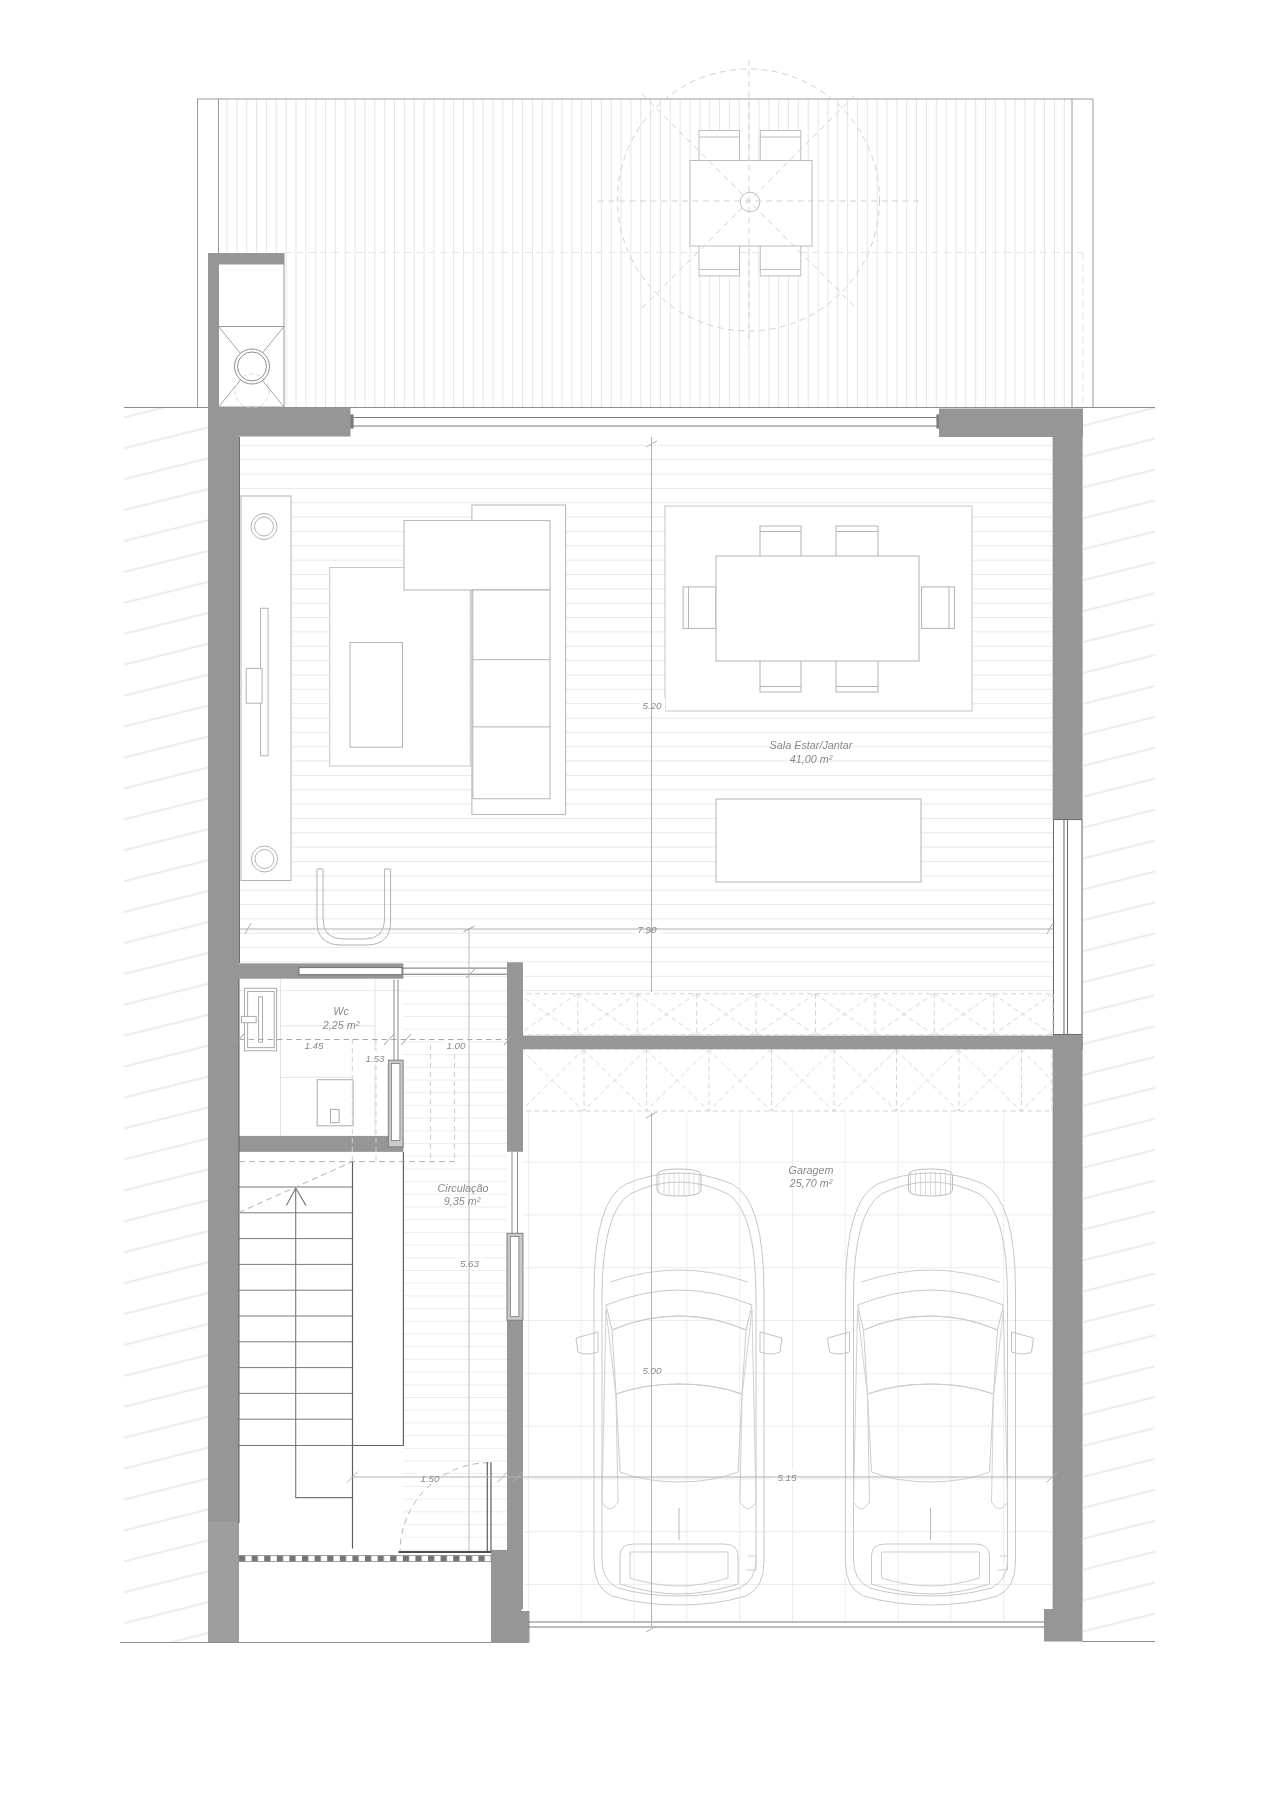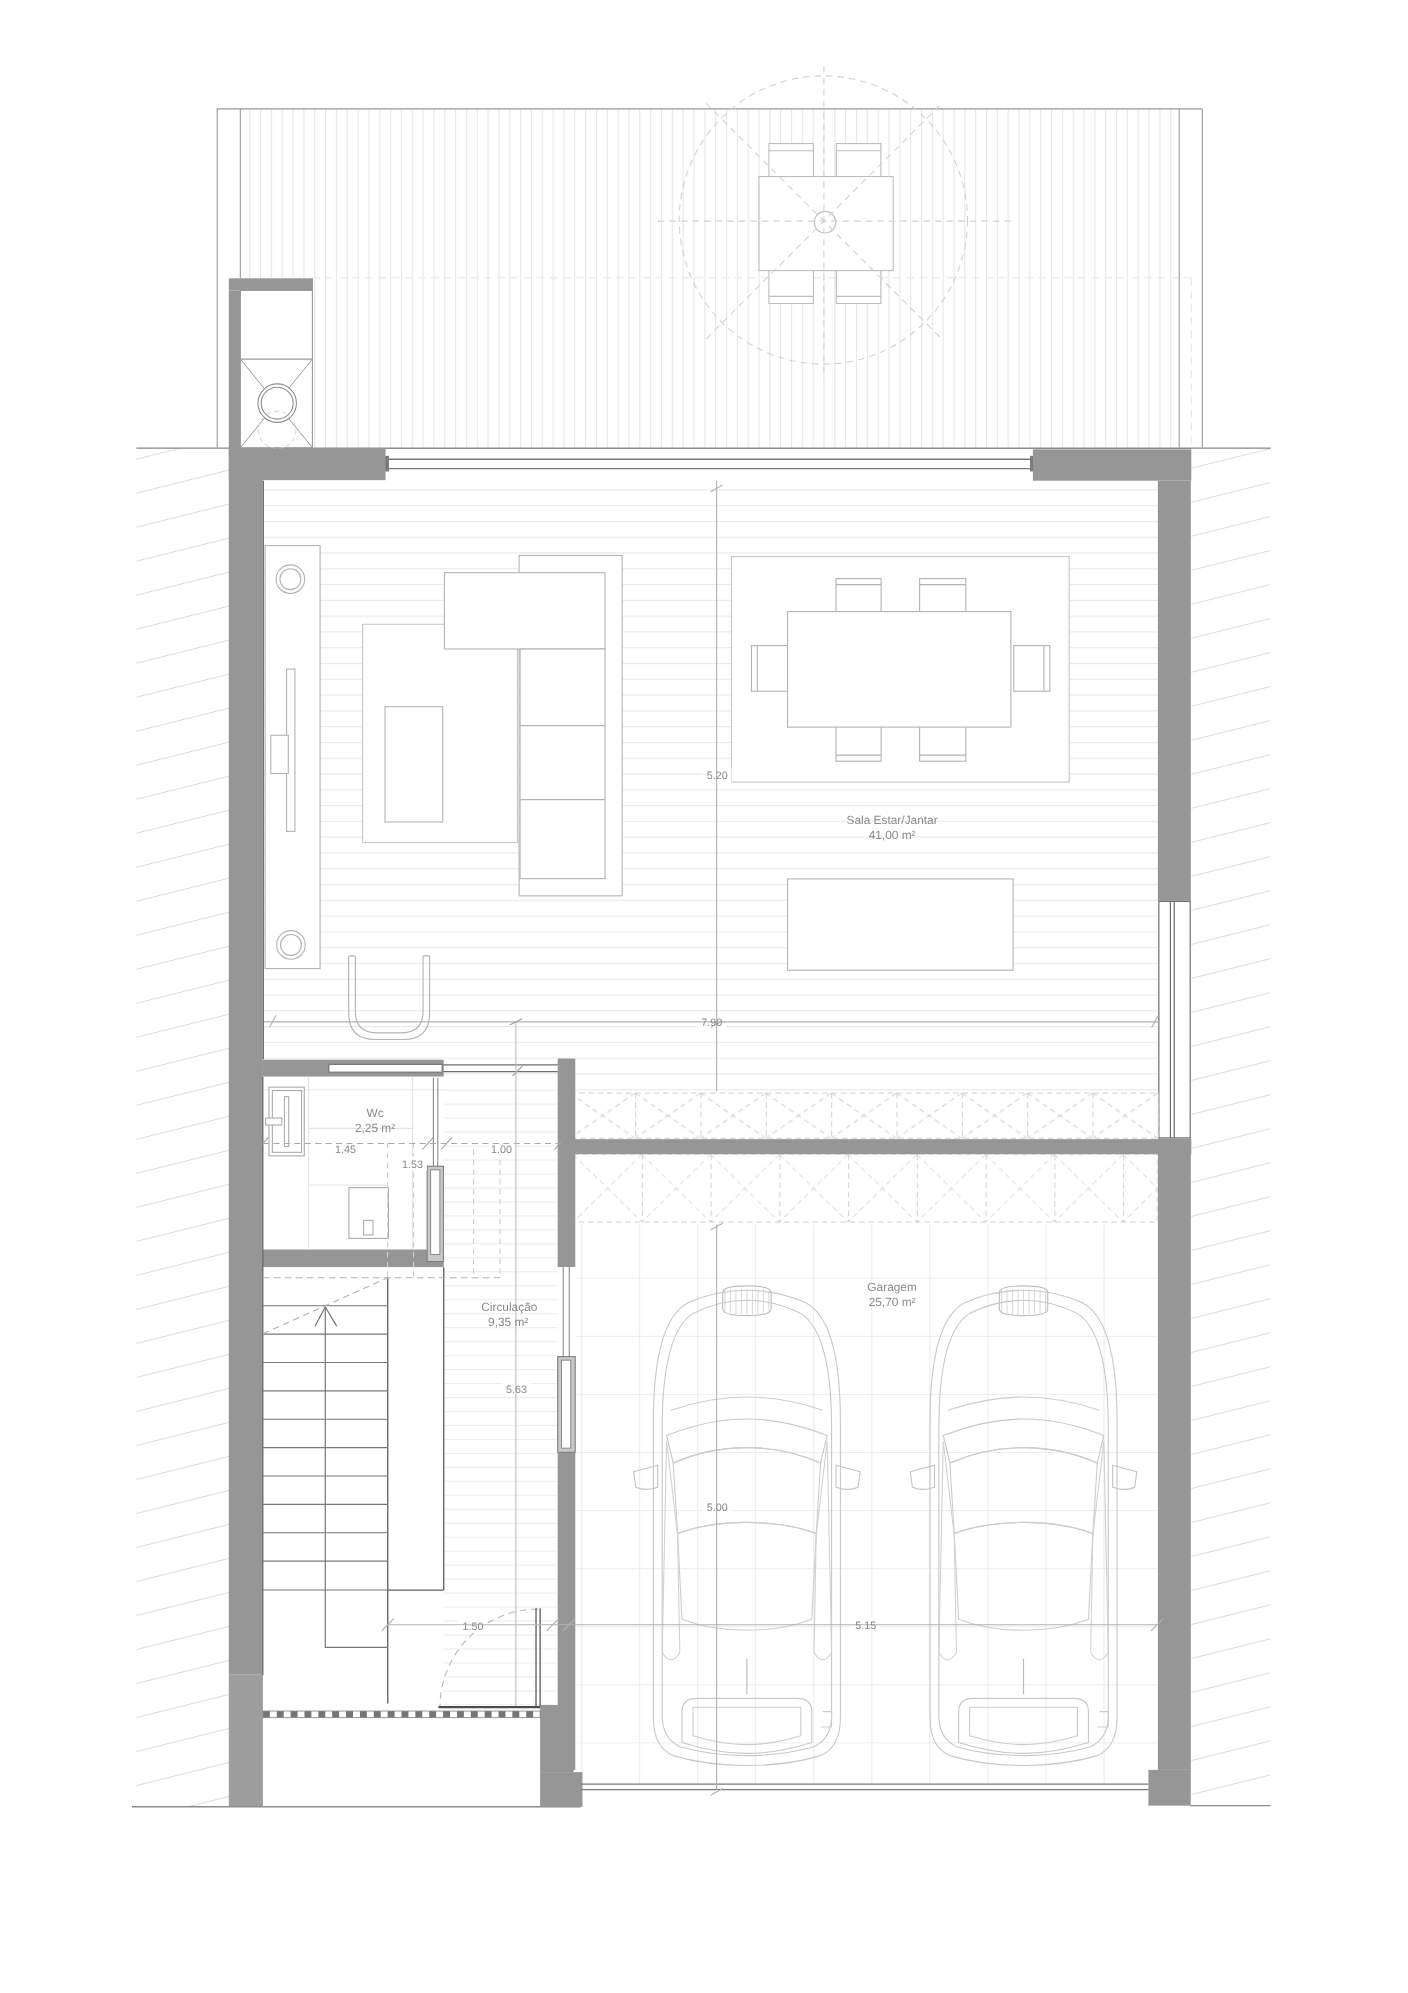--- a/index.html
+++ b/index.html
@@ -1,16 +1,16 @@
 <!DOCTYPE html>
 <html><head>
 <meta charset="utf-8">
 <style>
   html,body{margin:0;padding:0;background:#ffffff;}
-  #plan{width:1280px;height:1812px;position:relative;font-family:"Liberation Sans",sans-serif;}
+  #plan{width:1280px;height:1812px;position:relative;font-family:"Liberation Sans",sans-serif;font-style:italic;}
   svg text{font-family:"Liberation Sans",sans-serif;fill:#8a8a8a;}
 </style>
 </head>
 <body>
 <div id="plan">
 <svg width="1280" height="1812" viewBox="0 0 1280 1812" xmlns="http://www.w3.org/2000/svg">
 <defs>
   <pattern id="deckboards" width="9.85" height="20" patternUnits="userSpaceOnUse">
     <rect width="9.85" height="20" fill="#ffffff"></rect>
     <line x1="0.5" y1="0" x2="0.5" y2="20" stroke="#e6e6e6" stroke-width="1"></line>

